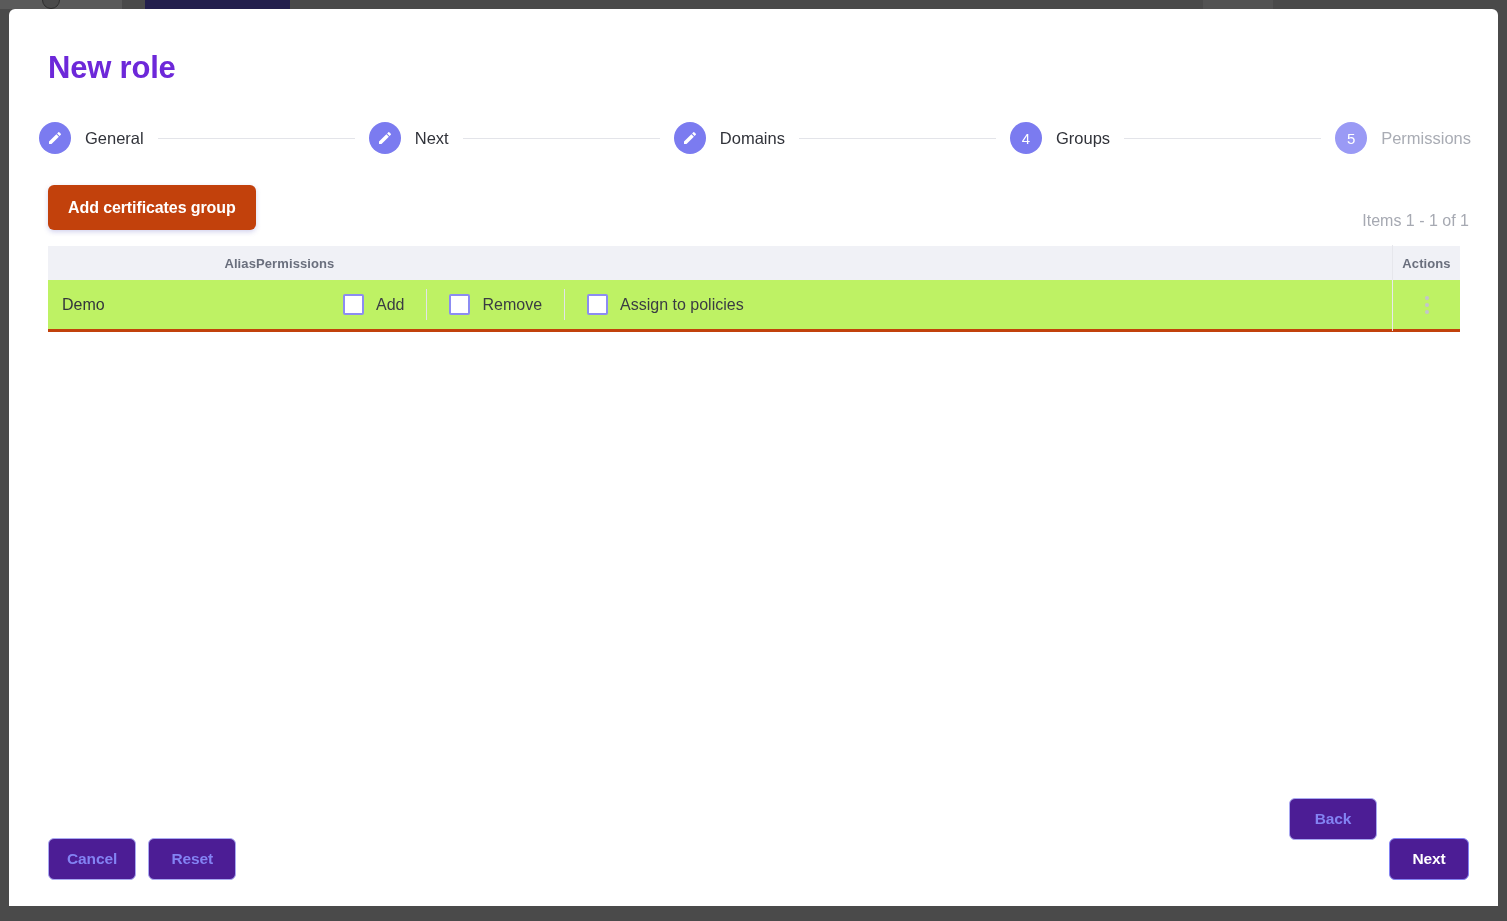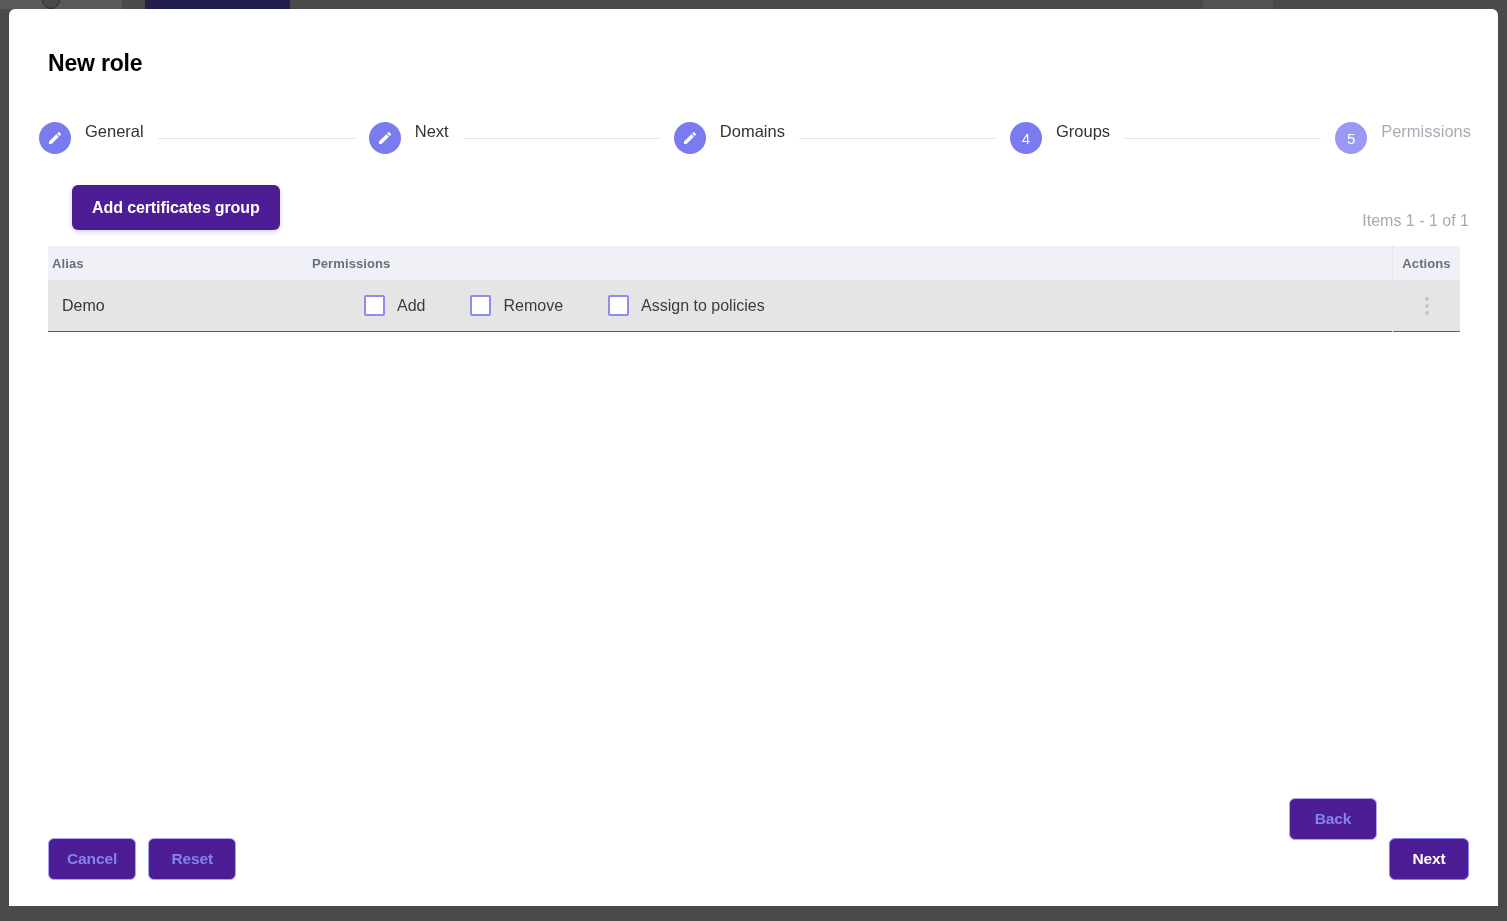--- a/index.html
+++ b/index.html
@@ -61,38 +61,39 @@
     height: 897px;
     background: #ffffff;
     border-radius: 6px 6px 0 0;
     overflow: hidden;
   }
 
   .page-title {
     position: absolute;
     left: 39px;
     top: 41px;
-    font-size: 23px;
+    font-size: 31px;
     font-weight: bold;
-    color: #000000;
+    color: #6d28d9;
     letter-spacing: -0.2px;
   }
 
   
   .stepper {
     position: absolute;
     left: 30px;
     top: 105px;
     width: 1432px;
     height: 48px;
     display: flex;
     align-items: center;
   }
   .step {
     display: flex;
+    align-items: center;
     flex: 0 0 auto;
   }
   .step-bubble {
     width: 32px;
     height: 32px;
     border-radius: 50%;
     background: #7b7bf0;
     color: #ffffff;
     display: flex;
     align-items: center;
@@ -121,29 +122,28 @@
 
   
   .add-btn {
     position: absolute;
     left: 39px;
     top: 176px;
     height: 45px;
     padding: 0 20px;
     border: none;
     border-radius: 6px;
-    background: #4c1d95;
+    background: #c2410c;
     color: #ffffff;
     font-family: "Liberation Sans", sans-serif;
     font-size: 16px;
     font-weight: bold;
     letter-spacing: -0.1px;
     cursor: pointer;
     box-shadow: 0 2px 5px rgba(110,110,200,0.30);
-    margin-left: 24px;
   }
 
   .items-count {
     position: absolute;
     right: 29px;
     top: 203px;
     font-size: 16px;
     color: #a6a9b2;
   }
 
@@ -159,32 +159,31 @@
     height: 34px;
     background: #f0f1f6;
     align-items: center;
   }
   .th {
     font-size: 13px;
     font-weight: bold;
     color: #6a6f7d;
     letter-spacing: 0.1px;
   }
-  .col-alias   { width: 264px; padding-left: 4px; }
+  .col-alias   { width: 208px; padding-left: 14px; text-align: right; }
   .col-perms   { flex: 1 1 auto; padding-left: 0px; }
   .col-actions { width: 68px; text-align: center; border-left: 1px solid #e6e7ec; height: 36px;
                  display: flex; align-items: center; justify-content: center; }
 
   .trow {
     display: flex;
     height: 52px;
     align-items: center;
-    border-bottom: 1px solid #c2410c;
-    background: #e5e5e5;
-    gap: 21px;
+    border-bottom: 3px solid #c2410c;
+    background: #bef264;
   }
   .cell-alias {
     width: 264px;
     padding-left: 14px;
     font-size: 16px;
     color: #33353c;
   }
   .cell-perms {
     flex: 1 1 auto;
     display: flex;

